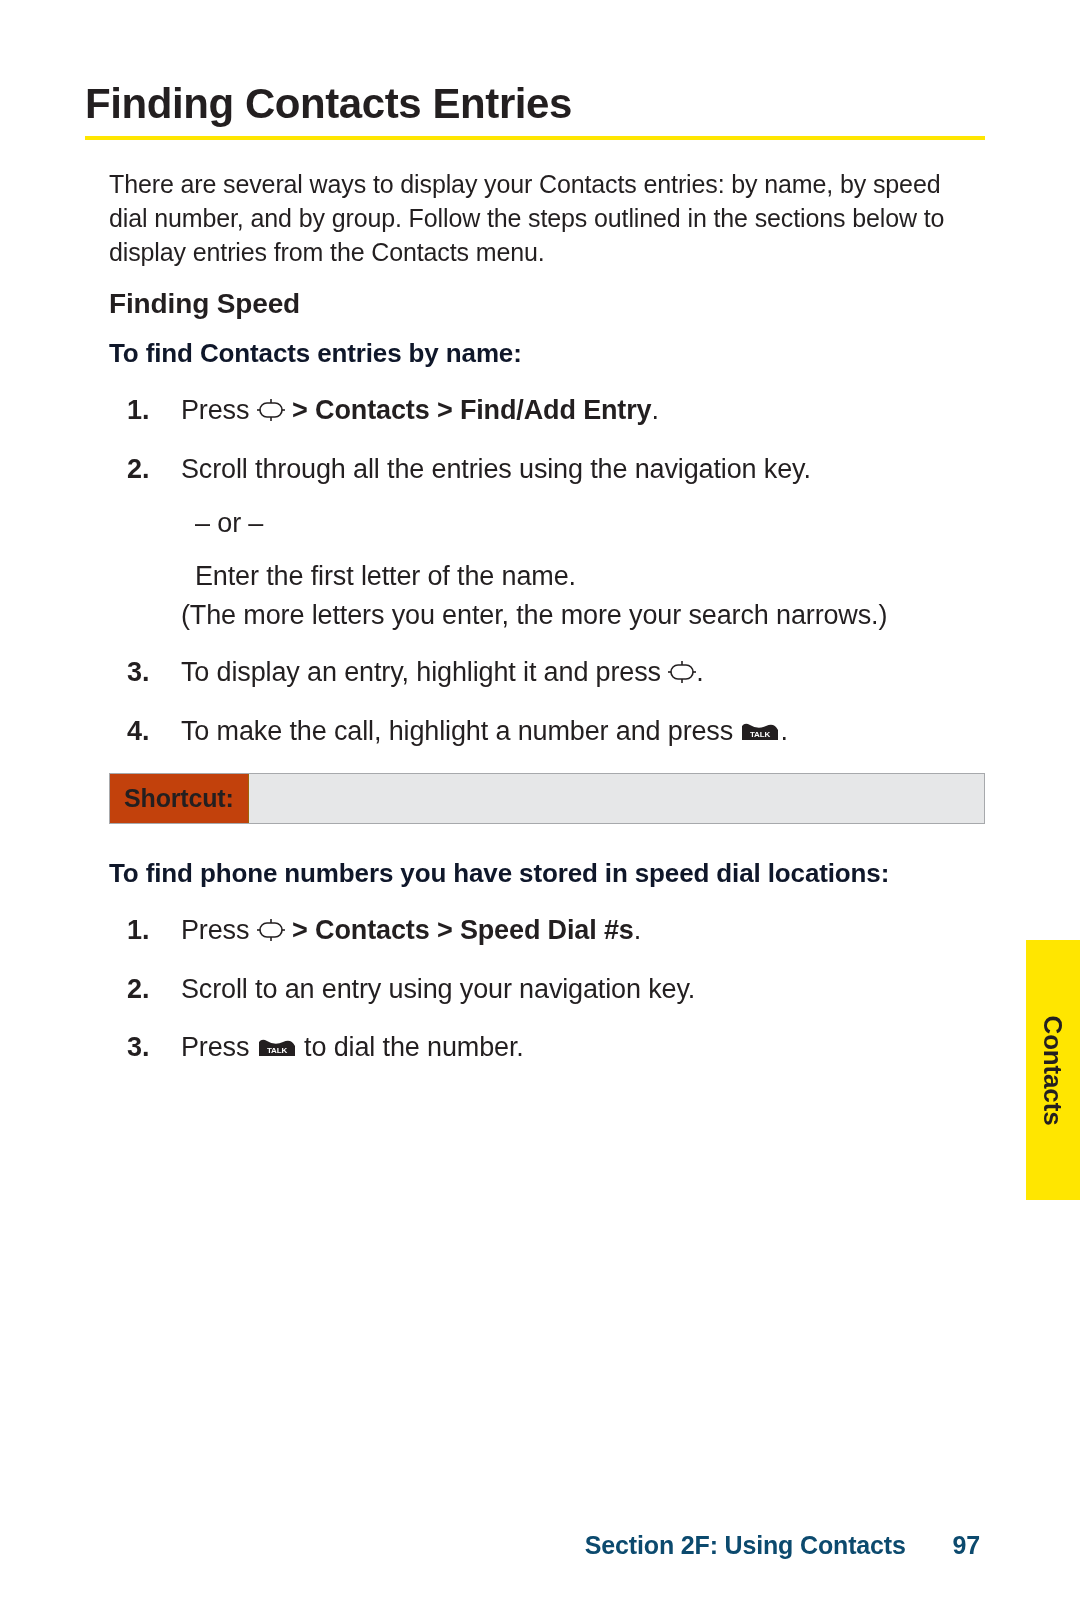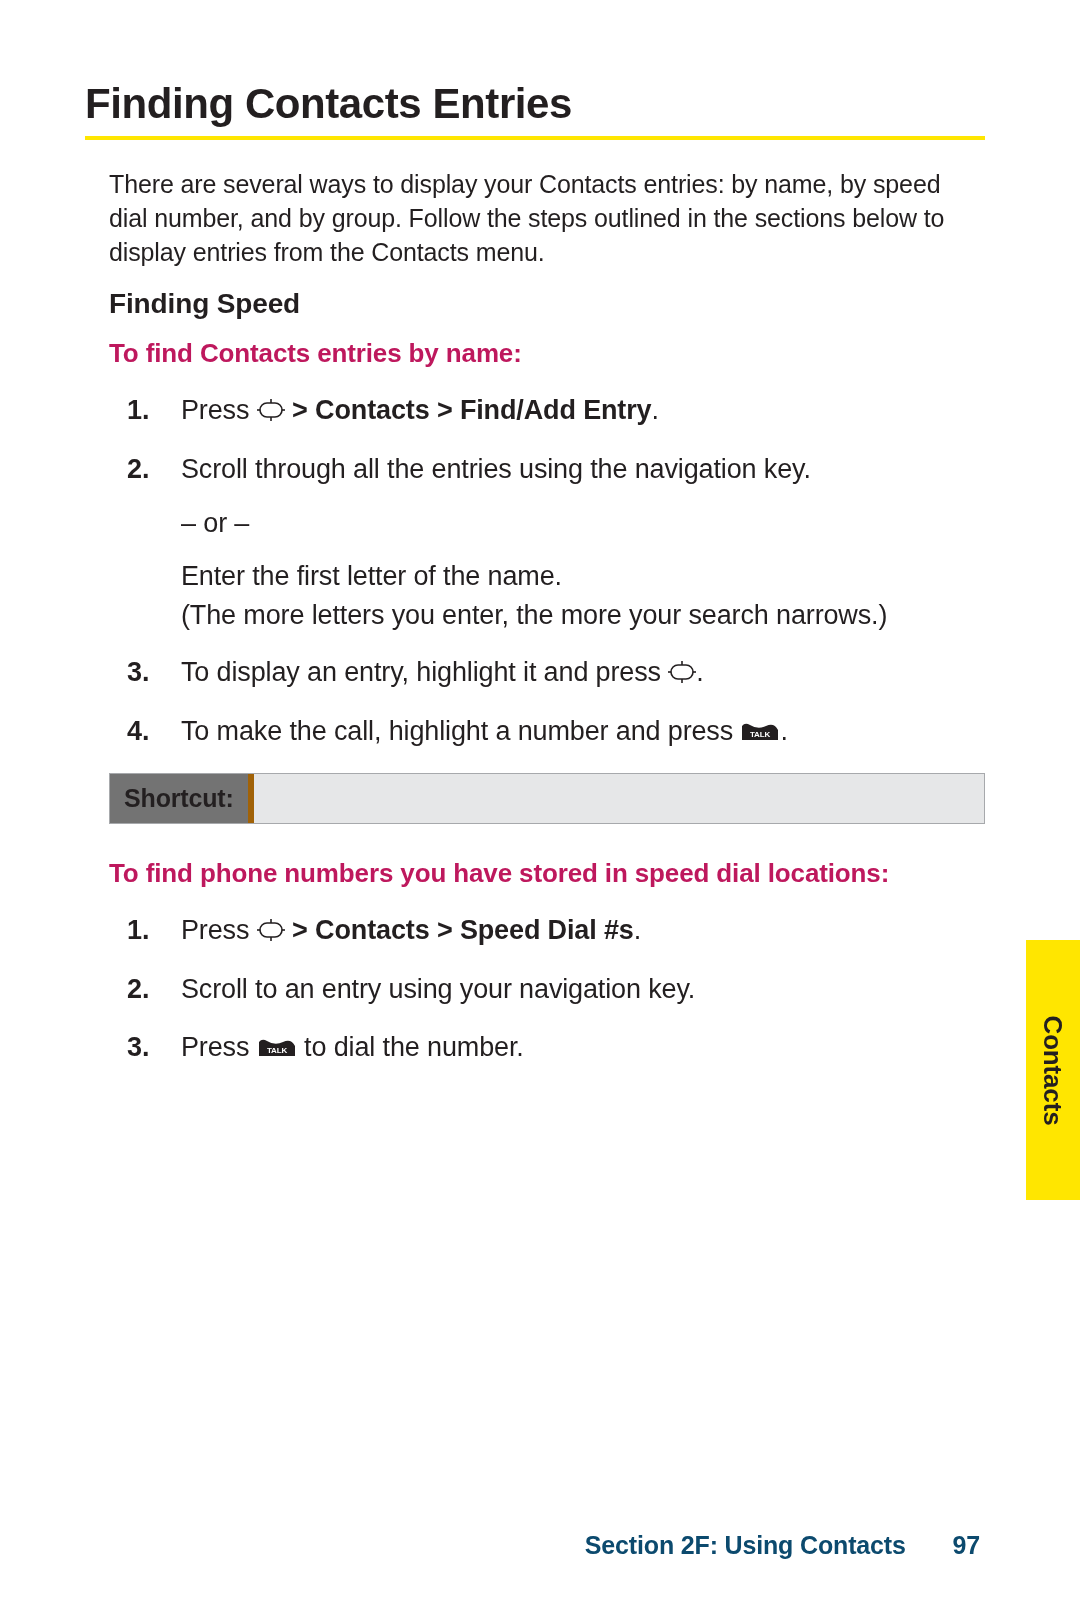--- a/index.html
+++ b/index.html
@@ -35,21 +35,21 @@
   }
   h2 {
     font-size: 28px;
     font-weight: 700;
     margin: 0 0 18px 24px;
     letter-spacing: -0.005em;
   }
   .lead {
     font-size: 26px;
     font-weight: 700;
-    color: #be185d;
+    color: #0f172a;
     margin: 0 0 22px 24px;
     letter-spacing: -0.005em;
   }
   ol {
     list-style: none;
     padding: 0;
     margin: 0 0 20px 24px;
     counter-reset: step;
   }
   ol > li {
@@ -63,38 +63,39 @@
   }
   ol > li::before {
     content: counter(step) ".";
     position: absolute;
     left: 18px;
     top: 0;
     font-weight: 700;
   }
   .sub {
     margin-top: 14px;
+    margin-left: 14px;
   }
   .icon-nav, .icon-talk {
     display: inline-block;
     vertical-align: -2px;
   }
   .shortcut-box {
     display: flex;
     border: 1px solid #a7a9ac;
     margin: 8px 0 34px 24px;
     background: #e6e7e8;
     font-size: 25px;
   }
   .shortcut-label {
-    background: #737373;
+    background: #c2410c;
     font-weight: 700;
     padding: 10px 14px;
     flex: 0 0 auto;
-    border-right: 6px solid #a16207;
+    border-right: 1px solid #a16207;
   }
   .shortcut-body {
     padding: 10px 14px;
     line-height: 1.35;
   }
   .footer {
     position: absolute;
     bottom: 60px;
     right: 100px;
     font-size: 25px;

